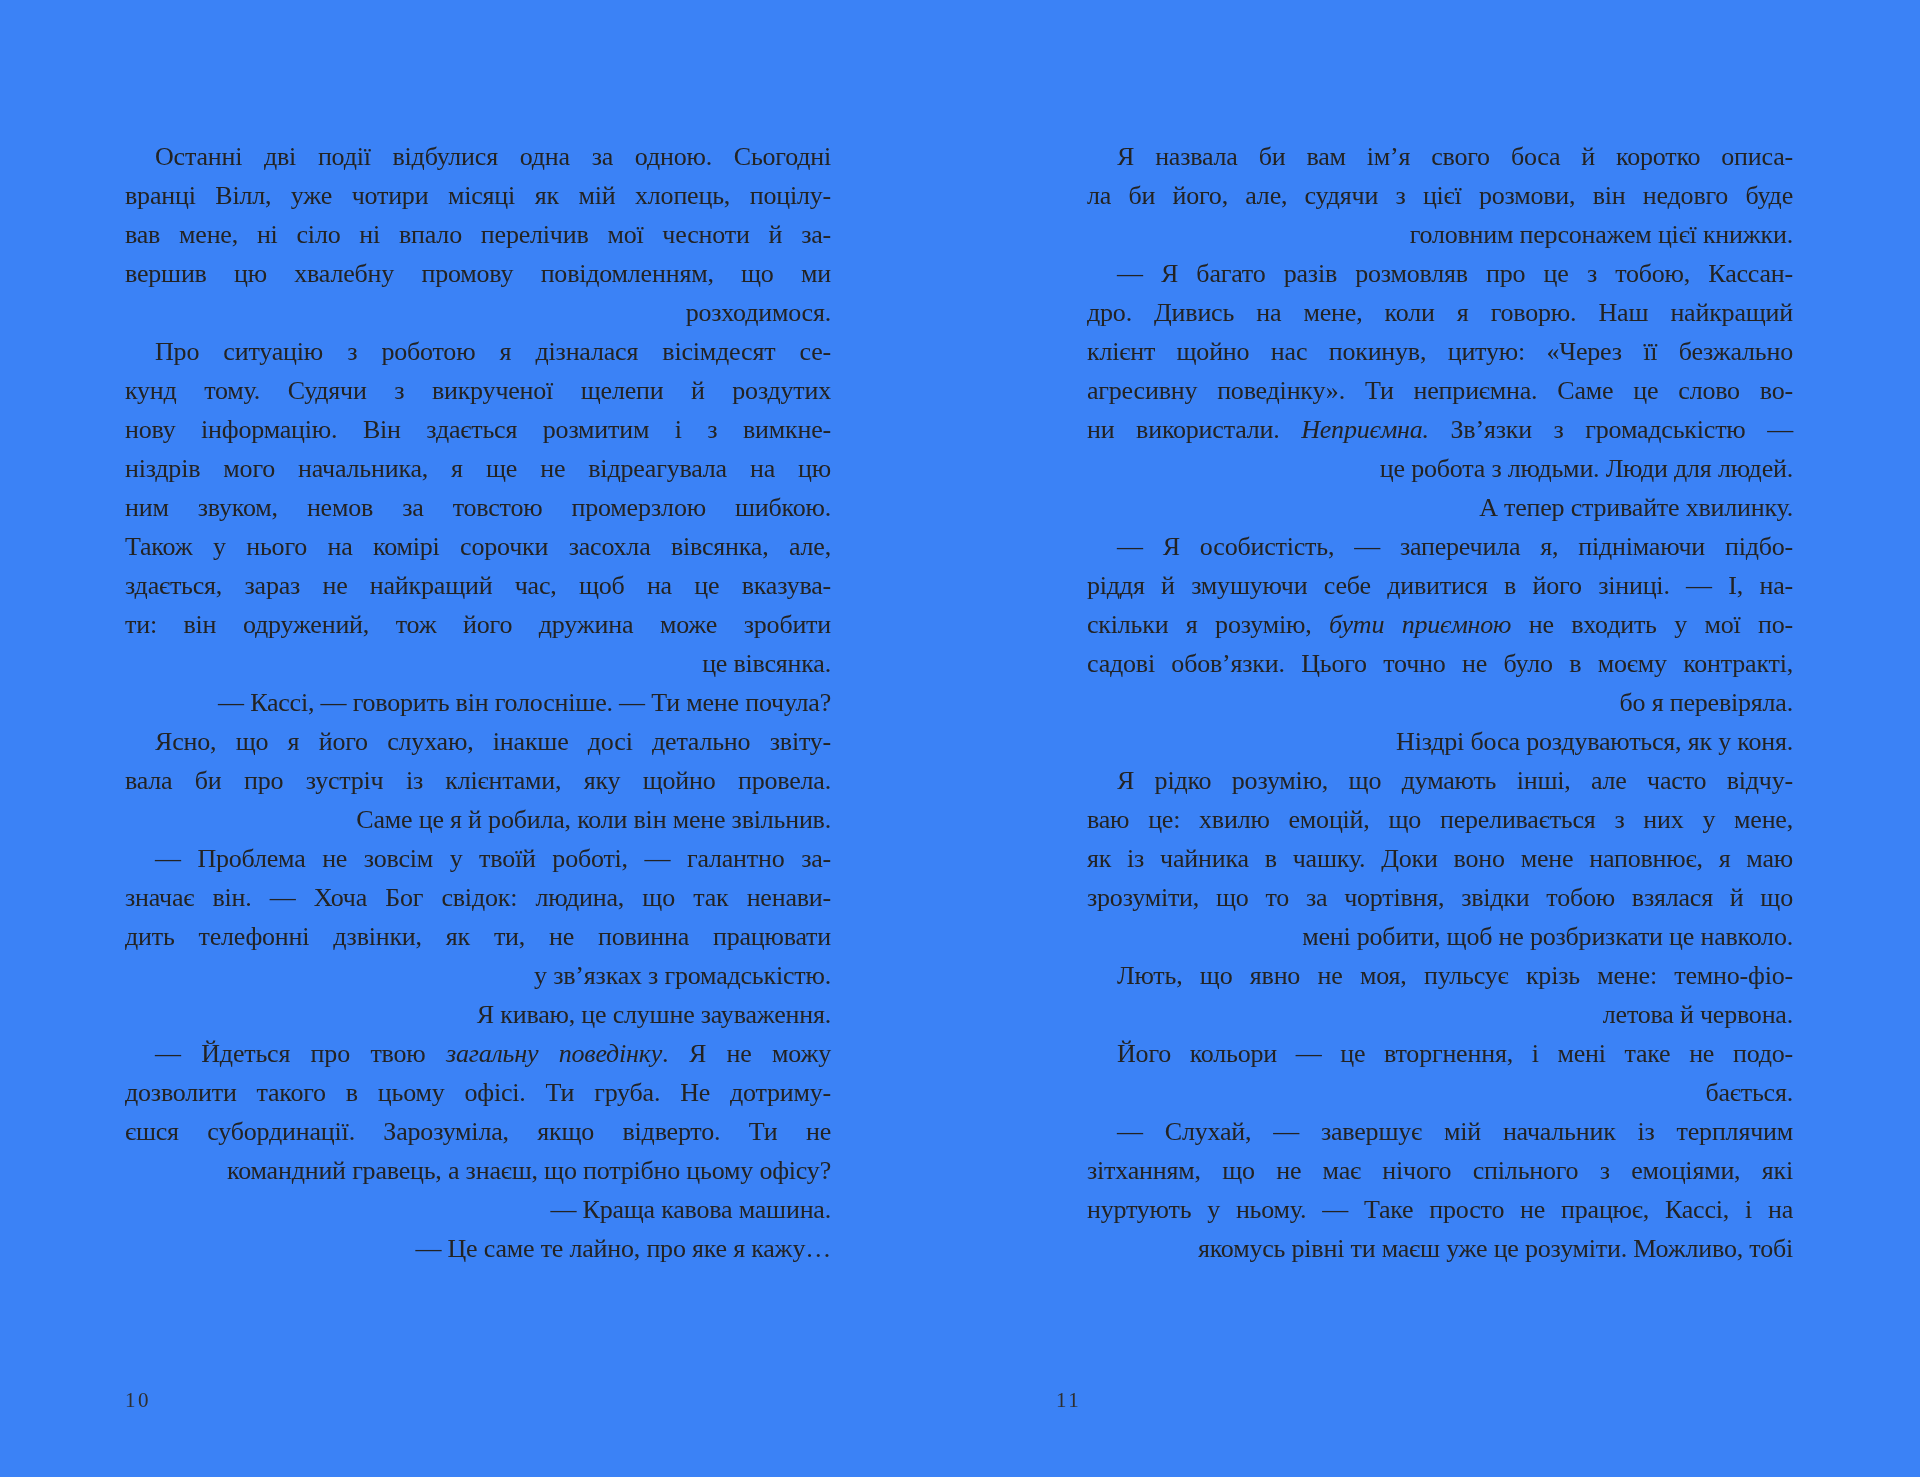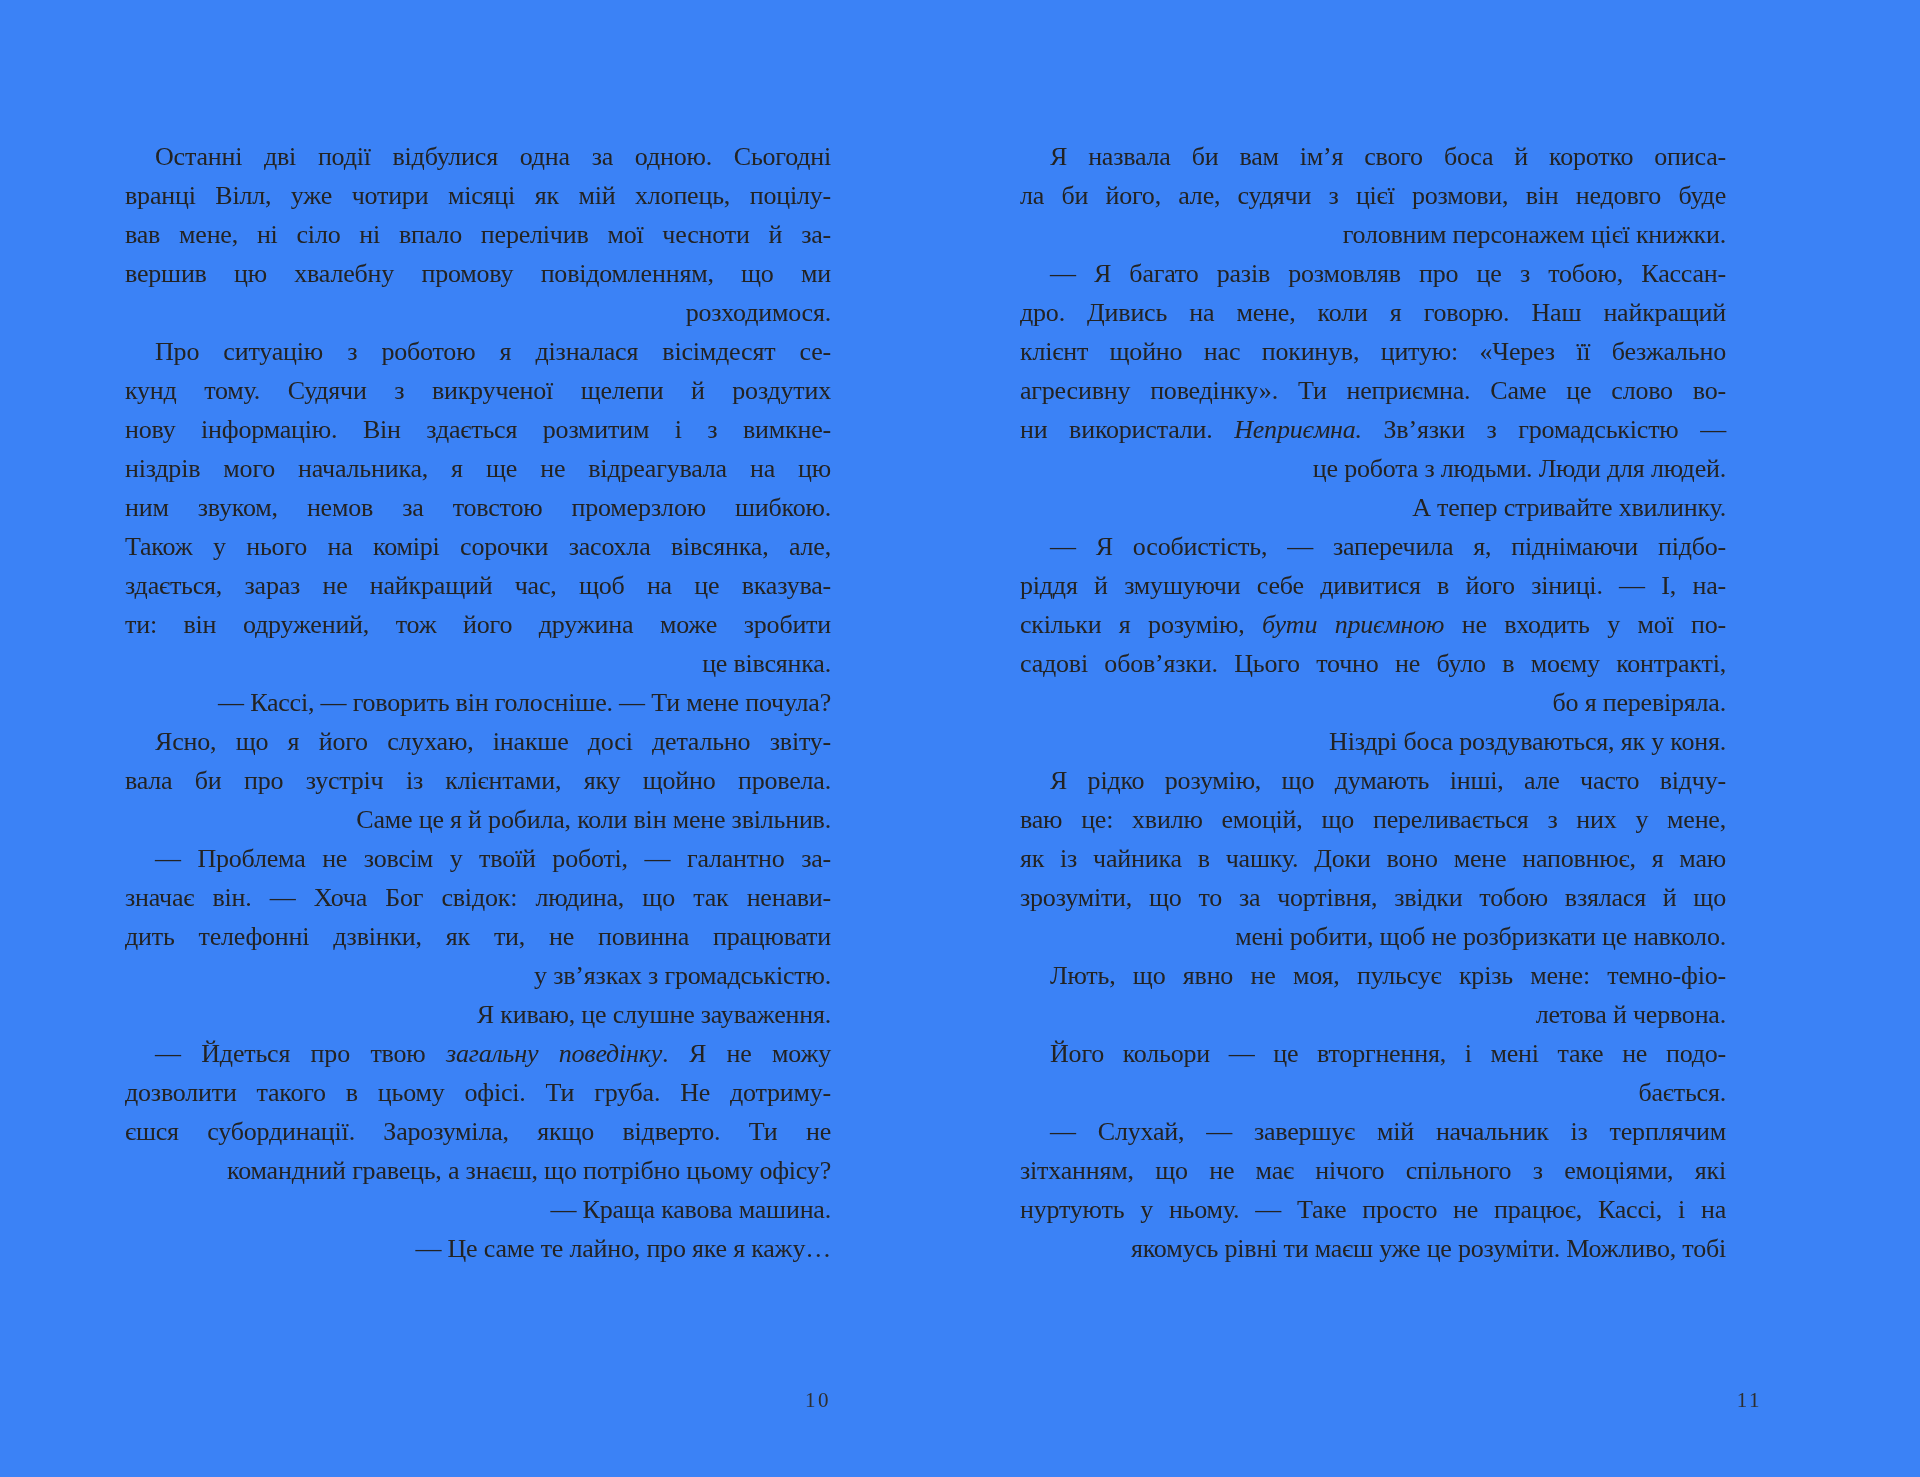--- a/index.html
+++ b/index.html
@@ -13,30 +13,30 @@
   }
   .col{
     position:absolute;
     top:137px;
     width:706px;
     font-size:26px;
     line-height:39px;
     letter-spacing:-0.2px;
   }
   .col.left{left:125px;}
-  .col.right{left:1020px;font-family:Liberation Serif, serif;}
+  .col.right{left:1087px;font-family:Liberation Serif, serif;}
   .line{min-height:39px;text-align:right;}
   .line.j{text-align:justify;text-align-last:justify;}
   .line.in{text-indent:30px;}
   .line em{font-style:italic;}
   .pagenum{
     position:absolute;
     top:1388px;
     width:706px;
-    text-align:right;
+    text-align:left;
     font-size:21px;
     letter-spacing:2.5px;
     color:#2e2e2e;
   }
   .pagenum.left{left:125px;}
   .pagenum.right{left:1056px;}
 </style>
 </head>
 <body>
 

